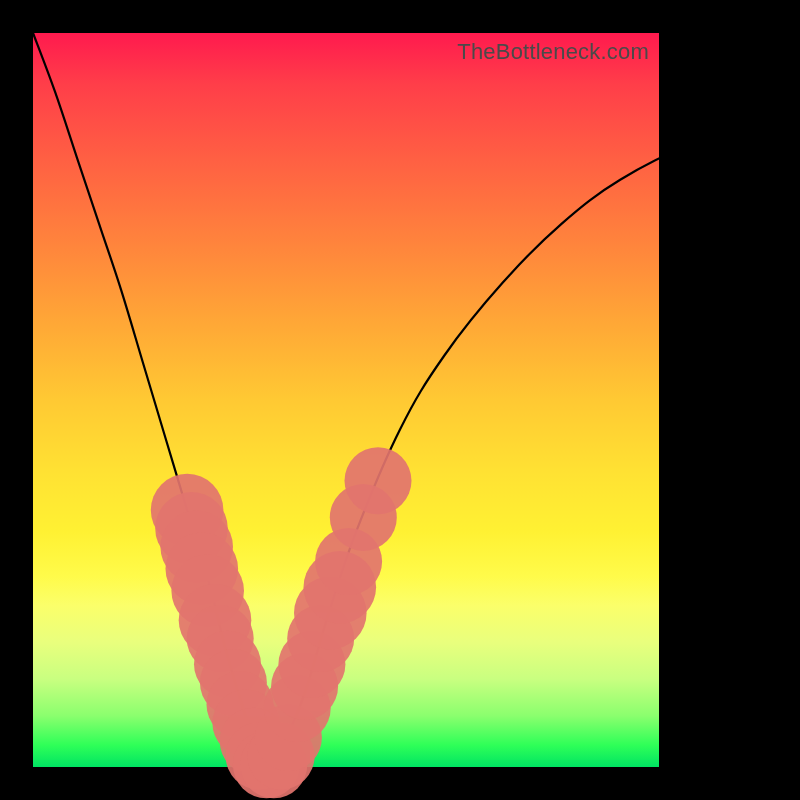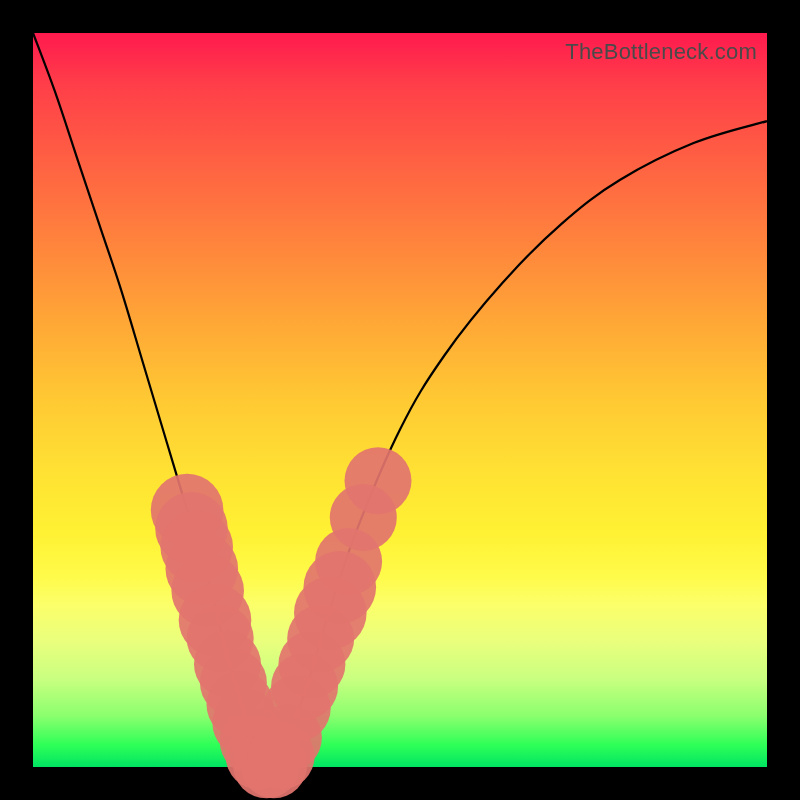--- a/index.html
+++ b/index.html
@@ -14,21 +14,21 @@
   .frame {
     position: relative;
     width: 800px;
     height: 800px;
     background: #000;
   }
   .plot-area {
     position: absolute;
     left: 33px;
     top: 33px;
-    width: 734px;
+    width: 626px;
     height: 734px;
     
     background: linear-gradient(
       to bottom,
       #ff1a4e 0%,
       #ff3e49 7%,
       #ff5f43 17%,
       #ff853c 29%,
       #ffa936 40%,
       #ffc933 50%,

